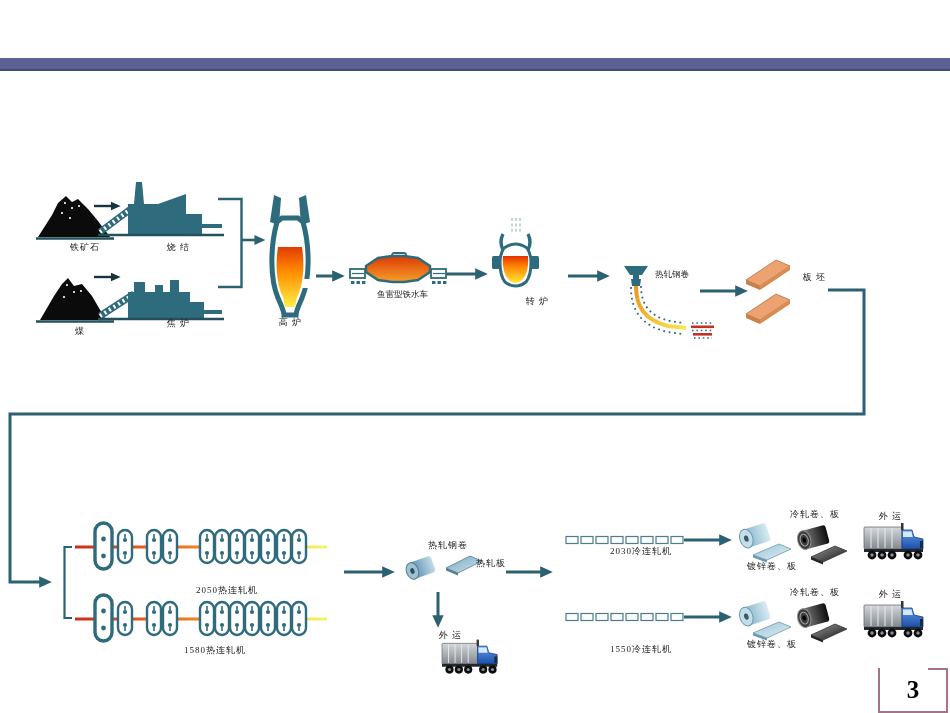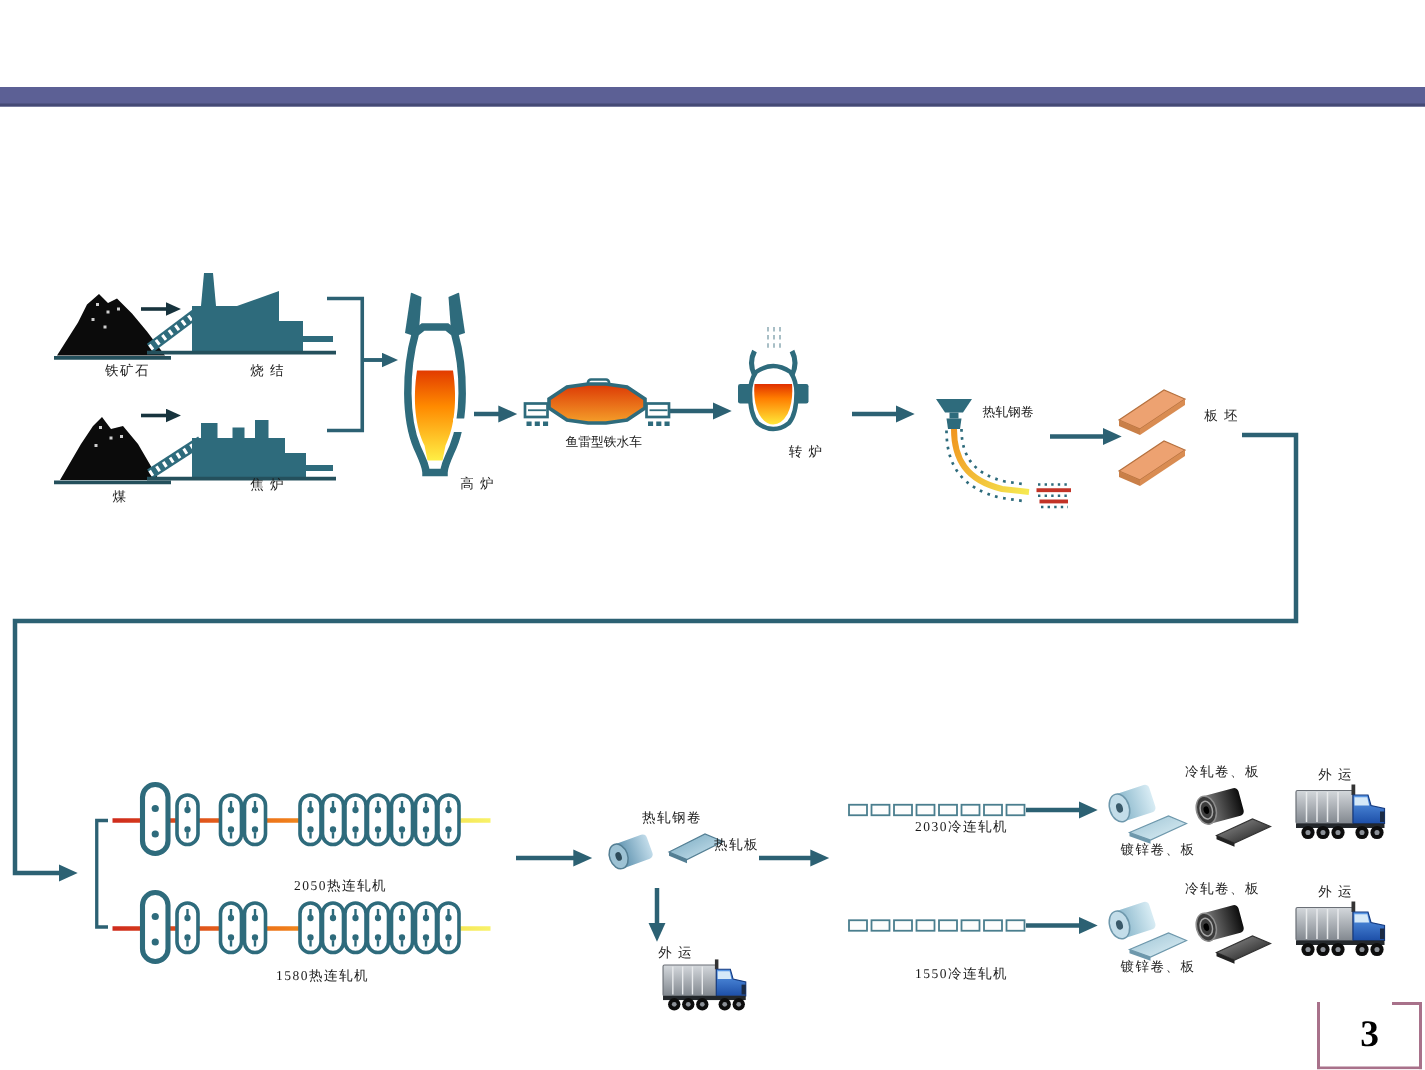--- a/index.html
+++ b/index.html
@@ -385,21 +385,21 @@
     <path d="M2,15 L14,20 L14,22.5 L2,17.5 Z" fill="#222"></path>
   </svg>
   <svg class="icon" style="left:862px;top:595px" width="66" height="46" viewBox="0 0 66 46">
     <use href="#truck"></use>
   </svg>
 
   <div class="lbl" style="left:45px;top:242px;width:55px">铁矿石</div>
   <div class="lbl" style="left:130px;top:242px;width:60px">烧 结</div>
   <div class="lbl" style="left:40px;top:326px;width:45px">煤</div>
   <div class="lbl" style="left:130px;top:318px;width:60px">焦 炉</div>
-  <div class="lbl" style="left:274px;top:317px;width:56px">高 炉</div>
+  <div class="lbl" style="left:246px;top:317px;width:56px">高 炉</div>
   <div class="lbl sm" style="left:348px;top:289px;width:80px">鱼雷型铁水车</div>
   <div class="lbl" style="left:489px;top:296px;width:60px">转 炉</div>
   <div class="lbl sm" style="left:641px;top:269px;width:48px">热轧钢卷</div>
   <div class="lbl" style="left:780px;top:272px;width:46px">板 坯</div>
   <div class="lbl" style="left:138px;top:585px;width:120px">2050热连轧机</div>
   <div class="lbl" style="left:126px;top:645px;width:120px">1580热连轧机</div>
   <div class="lbl" style="left:404px;top:540px;width:64px">热轧钢卷</div>
   <div class="lbl" style="left:450px;top:558px;width:56px">热轧板</div>
   <div class="lbl" style="left:410px;top:630px;width:52px">外 运</div>
   <div class="lbl" style="left:552px;top:546px;width:120px">2030冷连轧机</div>

